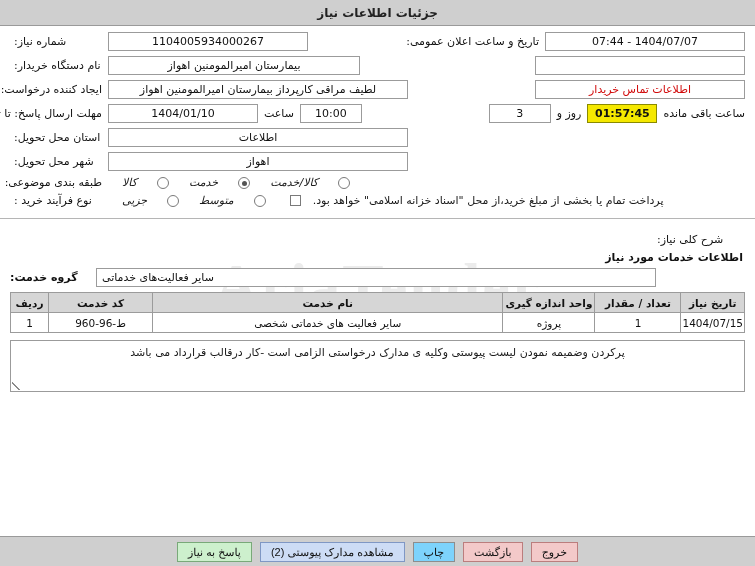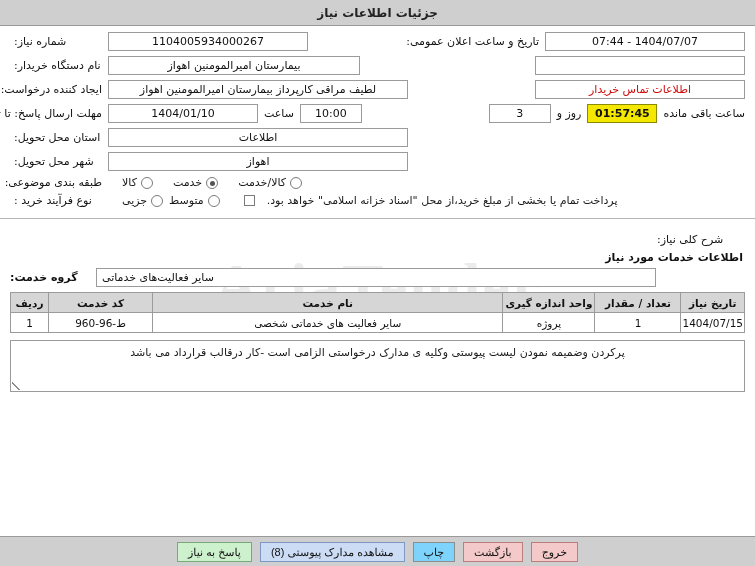--- a/index.html
+++ b/index.html
@@ -102,21 +102,21 @@
     position: relative;
   }
   .radio.on::after {
     content: "";
     position: absolute;
     left: 2.5px; top: 2.5px;
     width: 5px; height: 5px;
     border-radius: 50%;
     background: #555;
   }
-  .inline { display: flex; align-items: flex-end; gap: 4px; }
+  .inline { display: flex; align-items: flex-end; gap: 20px; font-style: italic; }
   .big-box {
     border: 1px solid #9b9b9b;
     background: #fff;
     min-height: 40px;
     padding: 4px 6px;
     font-size: 11px;
     line-height: 1.5;
     text-align: center;
     position: relative;
   }
@@ -258,21 +258,21 @@
     </div>
 
     <div class="row">
       <div style="flex:1"></div>
       <div class="label-cell" style="margin-left:6px">پرداخت تمام یا بخشی از مبلغ خرید،از محل "اسناد خزانه اسلامی" خواهد بود.</div>
       <span class="cb"></span>
       <div class="inline" style="margin-right:18px">
         <span class="radio"></span>
         <span class="label-cell">متوسط</span>
       </div>
-      <div class="inline" style="">
+      <div class="inline" style="margin-right:14px">
         <span class="radio"></span>
         <span class="label-cell">جزیی</span>
       </div>
       <div class="lbl lbl-w" style="margin-right:14px">نوع فرآیند خرید :</div>
     </div>
 
   </div>
 
   <div class="divider"></div>
 
@@ -317,17 +317,17 @@
         <span>پرکردن وضمیمه نمودن لیست پیوستی وکلیه ی مدارک درخواستی الزامی است -کار درقالب قرارداد می باشد</span>
         <span class="resize-corner"></span>
       </div>
     </div>
   </div>
 
   <div class="footer">
     <button class="btn pink">خروج</button>
     <button class="btn pink">بازگشت</button>
     <button class="btn">چاپ</button>
-    <button class="btn blue">مشاهده مدارک پیوستی (8)</button>
+    <button class="btn blue">مشاهده مدارک پیوستی (2)</button>
     <button class="btn green">پاسخ به نیاز</button>
   </div>
 
 </div>
 
 </body></html>

